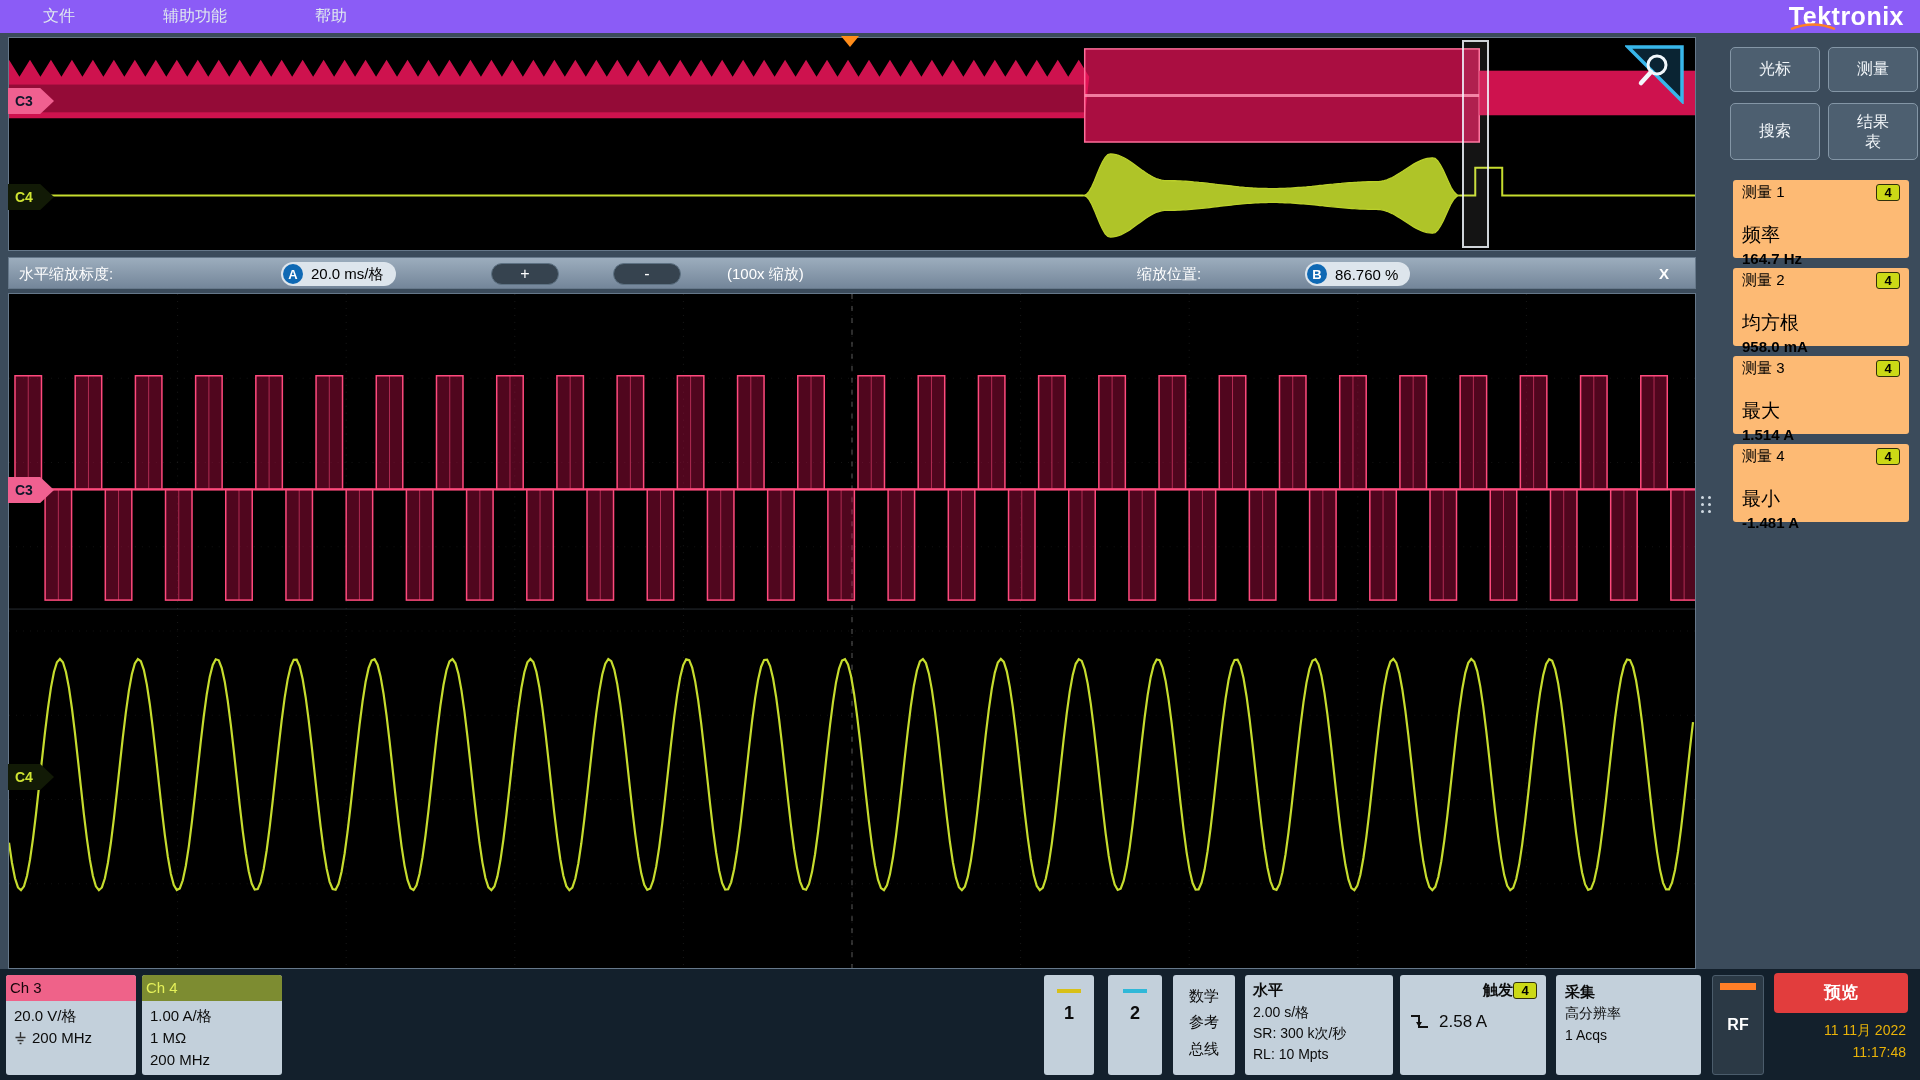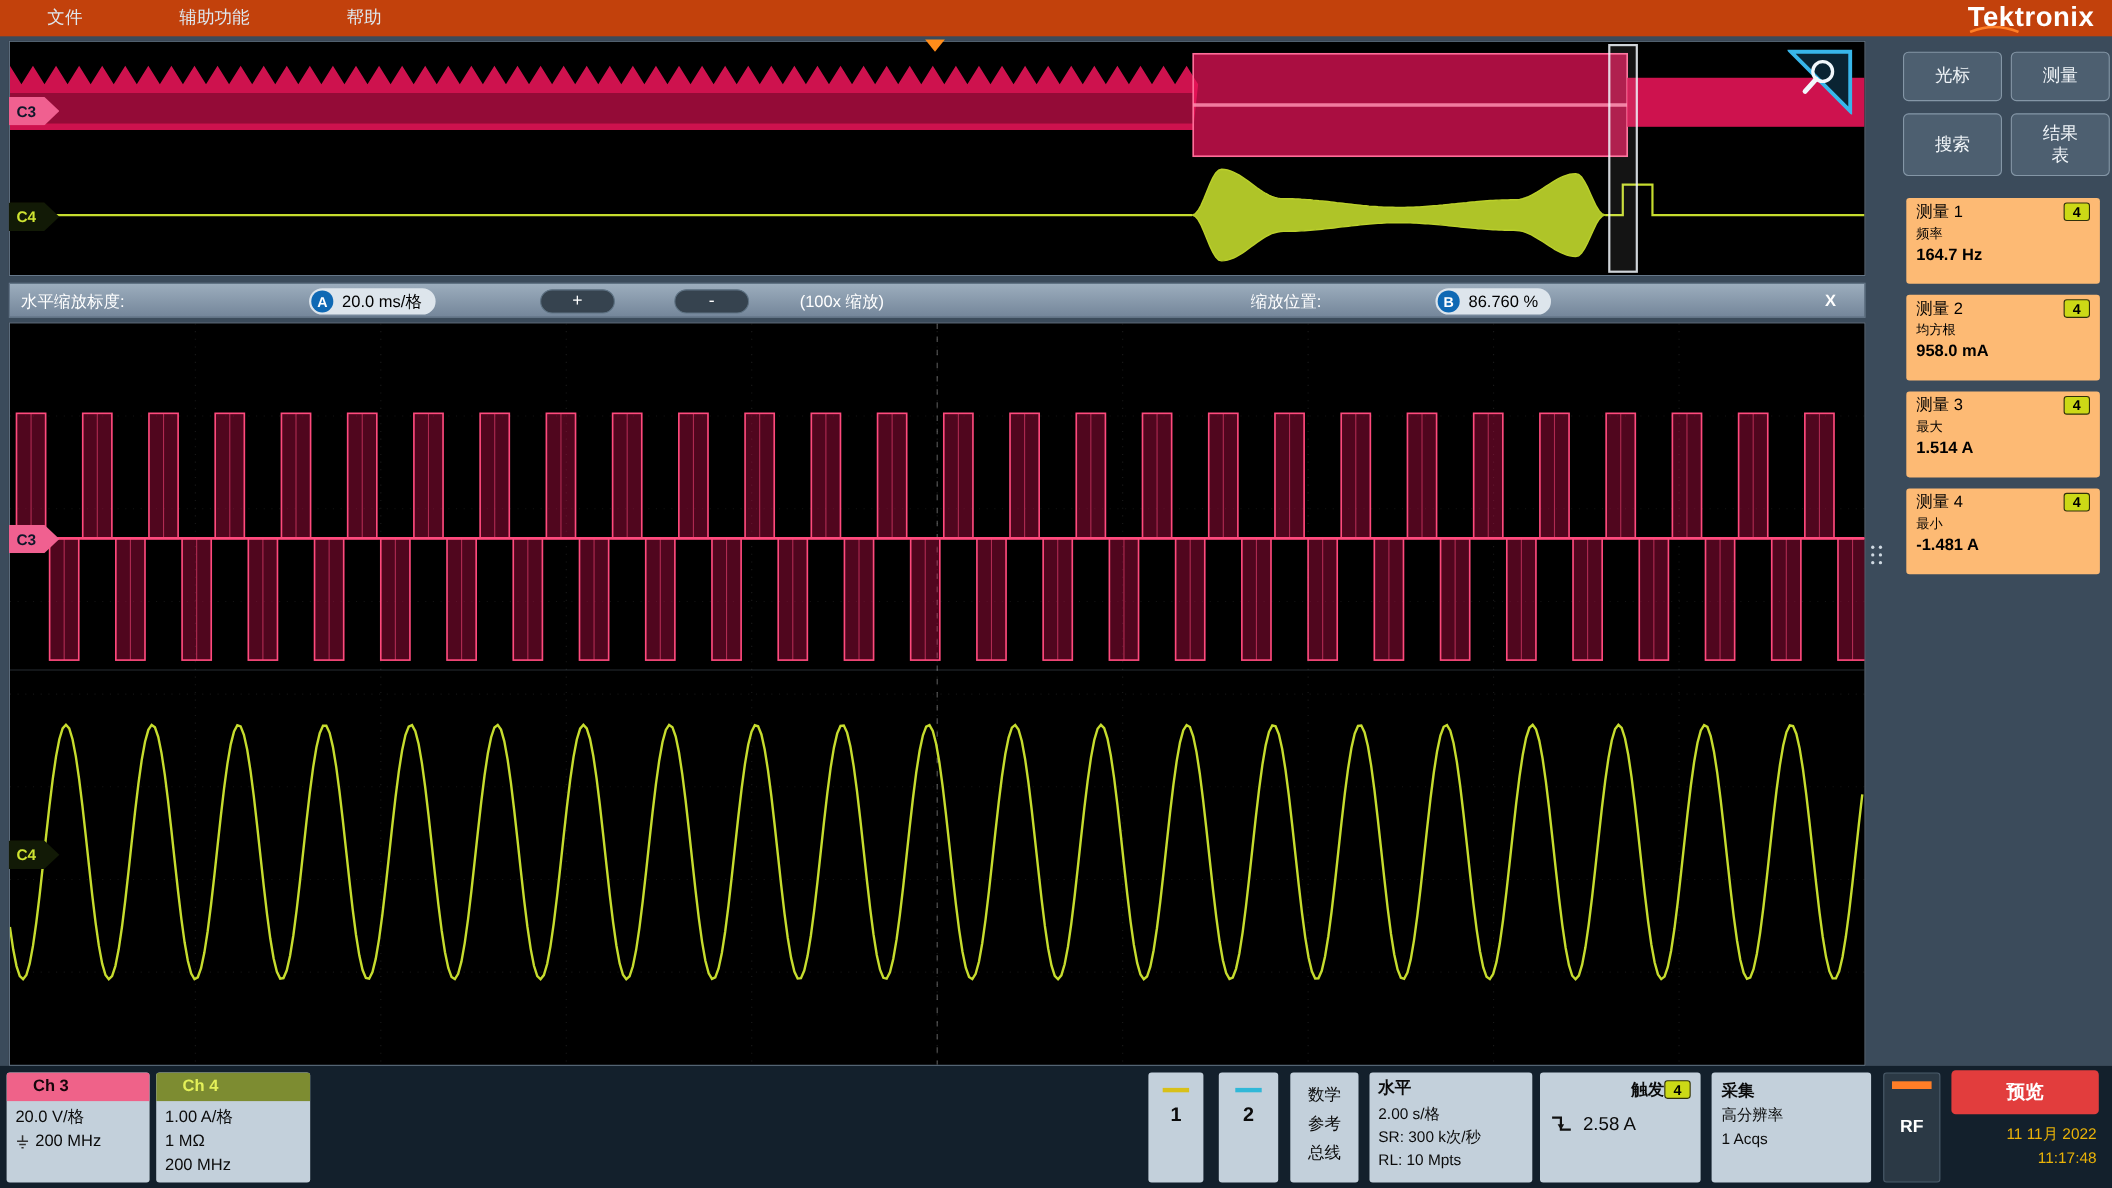--- a/index.html
+++ b/index.html
@@ -1,21 +1,21 @@
 <!DOCTYPE html>
 <html><head>
 <meta charset="utf-8">
 <style>
   *{margin:0;padding:0;box-sizing:border-box}
   html,body{width:1920px;height:1080px;overflow:hidden}
   body{background:#3b4b5b;font-family:"Liberation Sans","DejaVu Sans",sans-serif;-webkit-font-smoothing:antialiased}
   .screen{position:relative;width:1920px;height:1080px}
 
   
-  .menubar{position:absolute;left:0;top:0;width:1920px;height:33px;background:#c2410c;display:flex;align-items:center;color:#dfe8ef;z-index:5}
+  .menubar{position:absolute;left:0;top:0;width:1920px;height:33px;background:#8b5cf6;display:flex;align-items:center;color:#dfe8ef;z-index:5}
   .menu-item{font-size:16px;margin-left:88px;cursor:default}
   .menu-item:first-child{margin-left:43px}
   .logo{position:absolute;right:16px;top:2px;font-size:25px;font-weight:bold;color:#fff;letter-spacing:.5px;line-height:28px}
   .logo svg{position:absolute;left:1px;bottom:0px}
 
   
   .blackpane{position:absolute;background:#000;border:1px solid #66788a}
   #overview-wrap{left:8px;top:37px;width:1688px;height:214px}
   #main-wrap{left:8px;top:293px;width:1688px;height:676px}
   #overview-svg,#main-svg{width:100%;height:100%;display:block}
@@ -48,30 +48,30 @@
   
   #right-buttons{position:absolute;left:1730px;top:47px;display:grid;grid-template-columns:90px 90px;gap:11px 8px;z-index:4}
   .rp-btn{background:#4d5f70;border:1px solid #8496a6;border-radius:5px;color:#f2f6f9;font-size:16px;display:flex;align-items:center;justify-content:center;text-align:center;cursor:default}
   .rp-btn.r1{height:45px}
   .rp-btn.r2{height:57px}
   .wrap2{width:36px;line-height:1.2;word-break:break-all}
 
   .meas-card{position:absolute;left:1733px;width:176px;height:78px;background:#fdba74;border-radius:3px;padding:3px 9px;color:#000;z-index:4}
   .meas-head{display:flex;justify-content:space-between;align-items:center;font-size:15px}
   .badge4{min-width:24px;height:17px;background:#ccd916;border:1px solid #30300a;border-radius:3px;font-size:13px;font-weight:bold;color:#000;display:flex;align-items:center;justify-content:center;padding:0 3px}
-  .meas-name{font-size:12px;margin-top:2px}
+  .meas-name{font-size:19px;margin-top:20px}
   .meas-value{font-size:15px;font-weight:bold;margin-top:2px}
 
   #drag-handle{position:absolute;left:1701px;top:496px;display:grid;grid-template-columns:3px 3px;grid-auto-rows:3px;gap:4px;z-index:4}
   #drag-handle i{width:3px;height:3px;border-radius:50%;background:#cfd9e2}
 
   
   #bottombar{position:absolute;left:0;top:969px;width:1920px;height:111px;background:#13202c;z-index:5}
   .tile{position:absolute;top:6px;height:100px;background:#c3d0db;border-radius:3px;color:#0b0b0b;overflow:hidden;font-size:15px;cursor:default}
-  .tile-head{height:26px;line-height:26px;padding-left:24px;font-size:15px;font-weight:bold}
+  .tile-head{height:26px;line-height:26px;padding-left:4px;font-size:15px;font-weight:normal}
   .ch3h{background:#ef6289;color:#16060b}
   .ch4h{background:#7d8c31;color:#e4f059}
   .tile-body{padding:4px 8px;line-height:1.45}
   #tile-ch3{left:6px;width:130px}
   #tile-ch4{left:142px;width:140px}
   .iconline{display:flex;align-items:center;gap:5px}
   .smalltile{width:50px;text-align:center}
   #tile-ch1{left:1044px}
   #tile-ch2{left:1108px;width:54px}
   .chline{width:24px;height:4px;margin:14px auto 10px}

